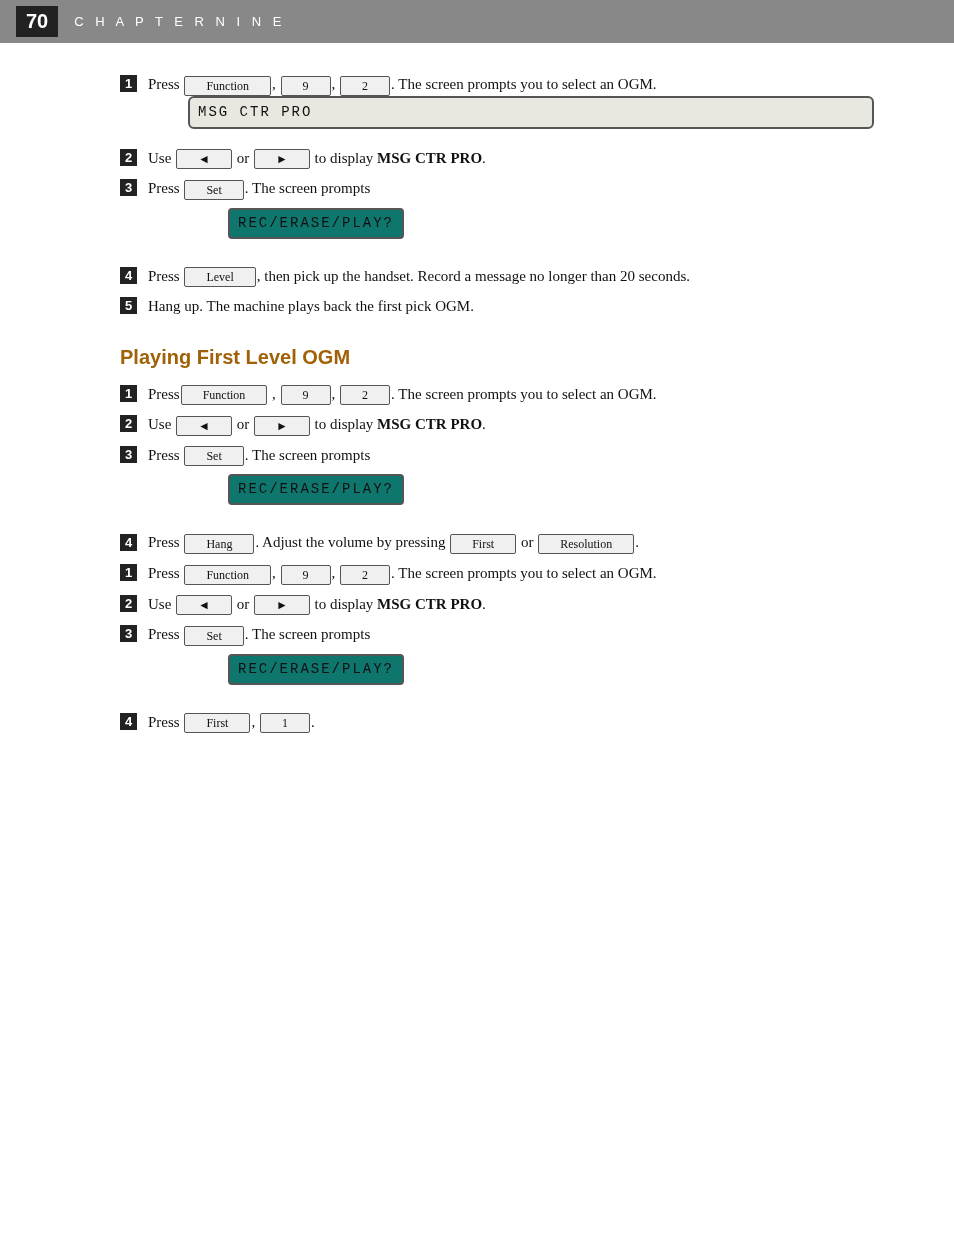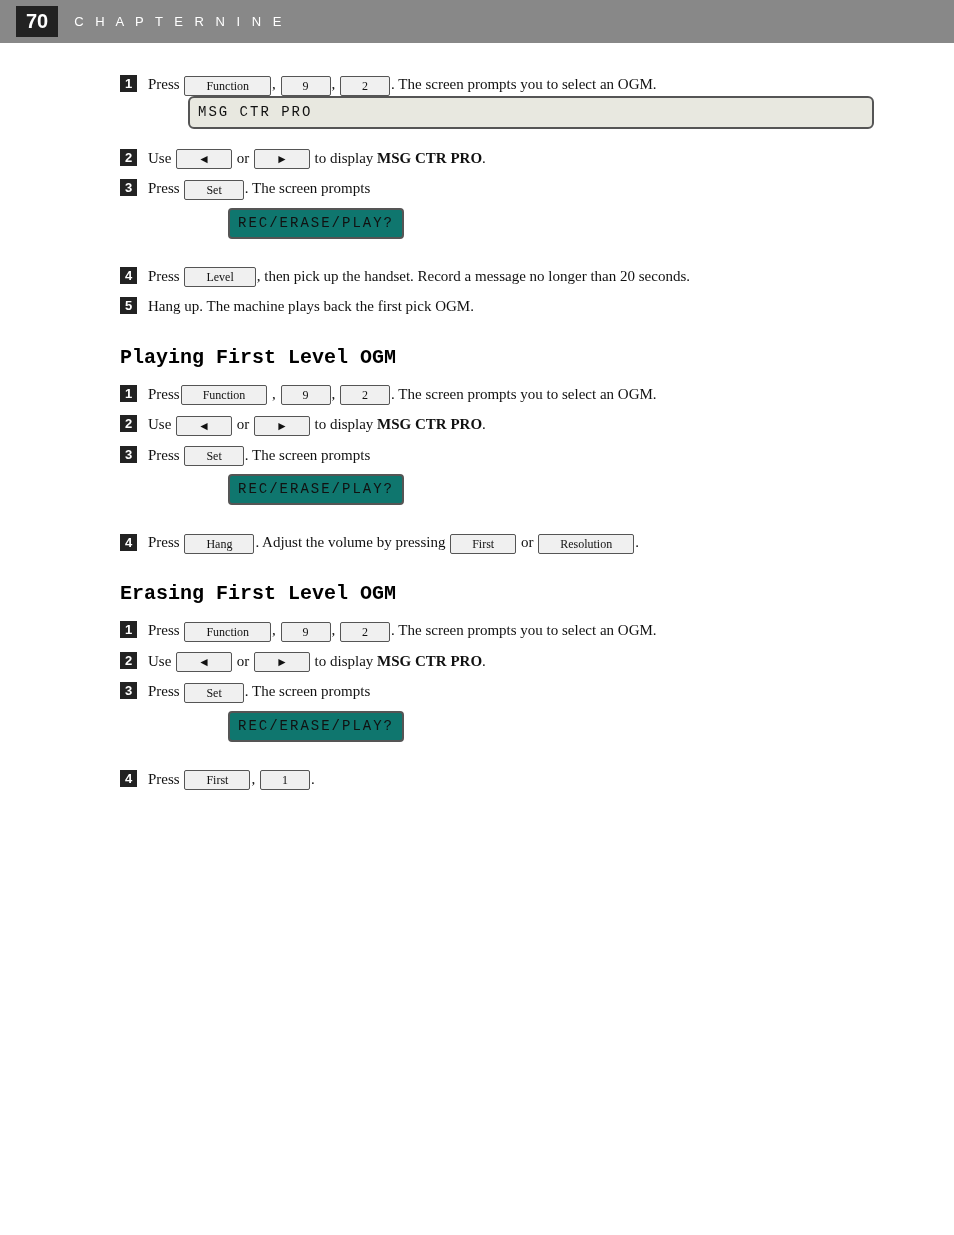--- a/index.html
+++ b/index.html
@@ -102,25 +102,25 @@
       padding: 3px 8px;
       background: #0f766e;
       font-family: 'Courier New', Courier, monospace;
       font-size: 14px;
       letter-spacing: 2px;
       margin: 8px 0 8px 40px;
     }
 
     
     .section-title {
-      font-family: Liberation Mono, monospace;
+      font-family: Liberation Sans, sans-serif;
       font-size: 20px;
       font-weight: bold;
       margin: 28px 0 14px 0;
-      color: #000000;
+      color: #a16207;
     }
 
     
     strong {
       font-weight: bold;
     }
 
     .indent-block {
       margin-left: 40px;
       margin-bottom: 10px;
@@ -235,21 +235,20 @@
         <span class="step-num-box">4</span>
       </span>
       <div class="step-content">
         Press <span class="key">Hang</span>. Adjust the volume by pressing <span class="key">First</span> or <span class="key">Resolution</span>.
       </div>
     </div>
 
   </div>
 
   <div>
-    <div class="section-title">Erasing First Level OGM</div>
 
     <div class="step step-row">
       <span class="step-num">
         <span class="step-num-box">1</span>
       </span>
       <div class="step-content">
         Press <span class="key">Function</span>, <span class="key">9</span>, <span class="key">2</span>. The screen prompts you to select an OGM.
       </div>
     </div>
 

